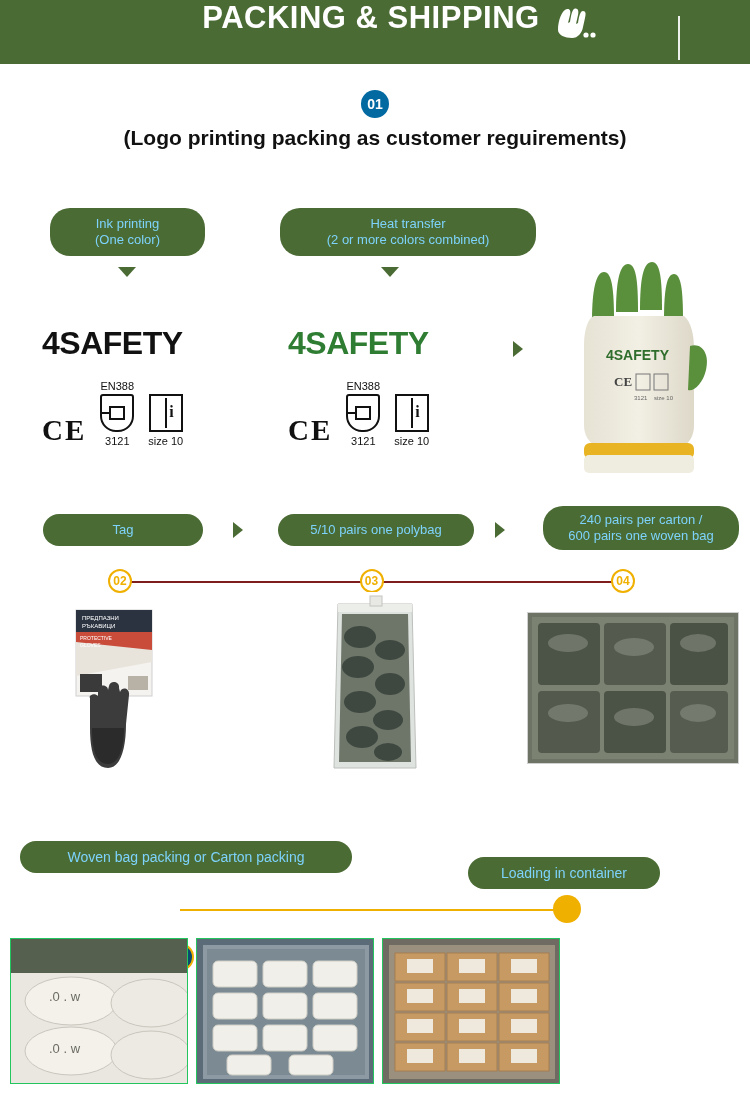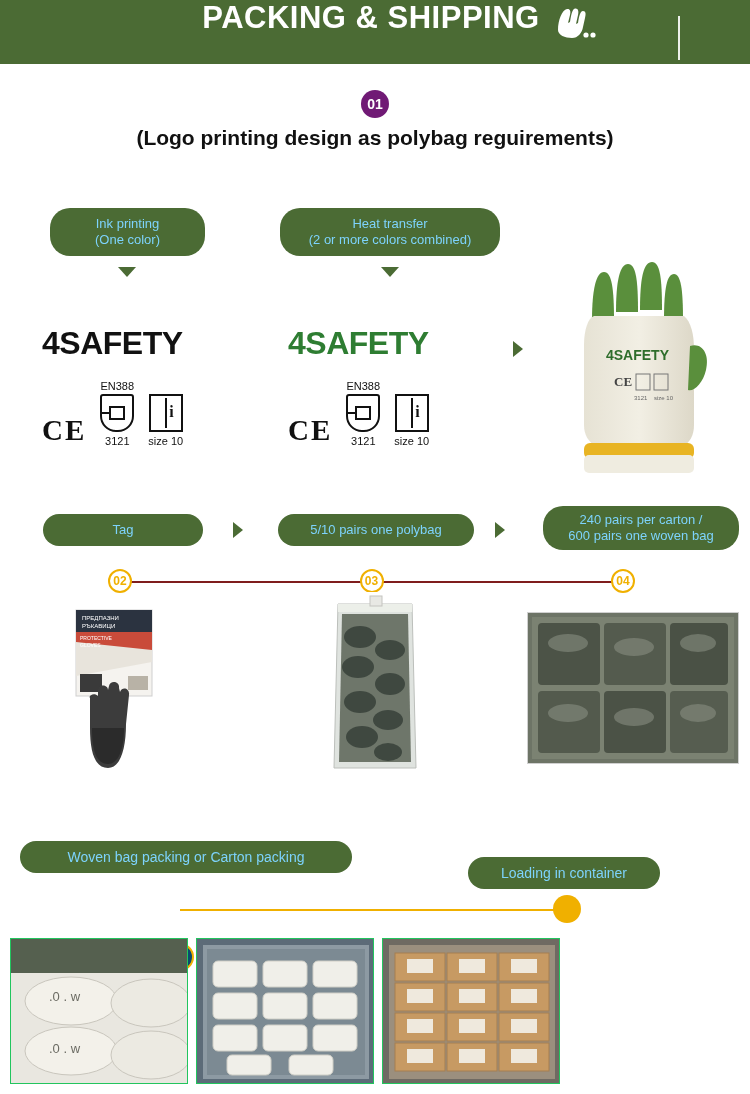--- a/index.html
+++ b/index.html
@@ -53,21 +53,21 @@
   .sec1 { position: relative; padding-top: 26px; }
   .step-row {
     display: flex;
     align-items: center;
     justify-content: center;
     gap: 10px;
   }
   .badge {
     width: 28px; height: 28px;
     border-radius: 50%;
-    background: #701a75;
+    background: #0369a1;
     color: #ffffff;
     font-size: 14px;
     font-weight: bold;
     display: flex; align-items: center; justify-content: center;
   }
   .step-title {
     font-size: 19px;
     color: #1a1a1a;
   }
   .sub-title {
@@ -97,21 +97,21 @@
     position: absolute;
     top: 208px;
     left: 0; right: 0;
   }
   .pill-ink {
     position: absolute; left: 50px; top: 0;
     width: 155px; height: 48px;
   }
   .pill-heat {
     position: absolute; left: 280px; top: 0;
-    width: 220px; height: 48px;
+    width: 256px; height: 48px;
   }
 
   .arrow-down {
     position: absolute;
     width: 0; height: 0;
     border-left: 9px solid transparent;
     border-right: 9px solid transparent;
     border-top: 10px solid #4b6b34;
   }
   .ad1 { left: 118px; top: 267px; }
@@ -271,21 +271,21 @@
       <circle cx="43" cy="35" r="2.6" fill="#ffffff"></circle>
     </svg>
   </span>
   <span class="header-rule"></span>
 </div>
 
 <div class="sec1">
   <div class="step-row">
     <span class="badge">01</span>
   </div>
-  <div class="sub-title">(Logo printing design as polybag reguirements)</div>
+  <div class="sub-title">(Logo printing packing as customer reguirements)</div>
 </div>
 
 <div class="pill-row1">
   <div class="pill two-line pill-ink">
     <span>Ink printing</span>
     <span>(One color)</span>
   </div>
   <div class="pill two-line pill-heat">
     <span>Heat transfer</span>
     <span>(2 or more colors combined)</span>

